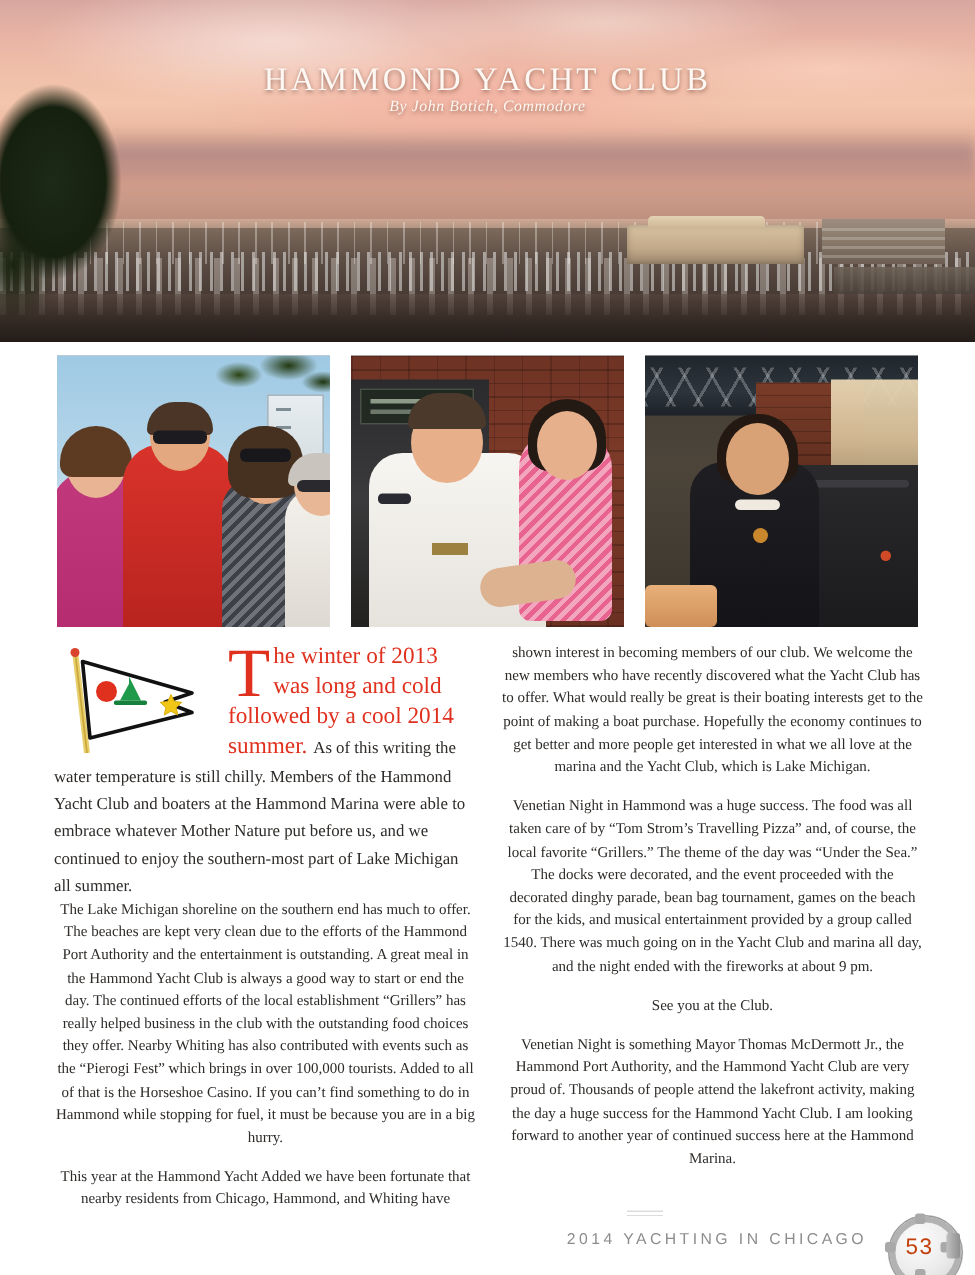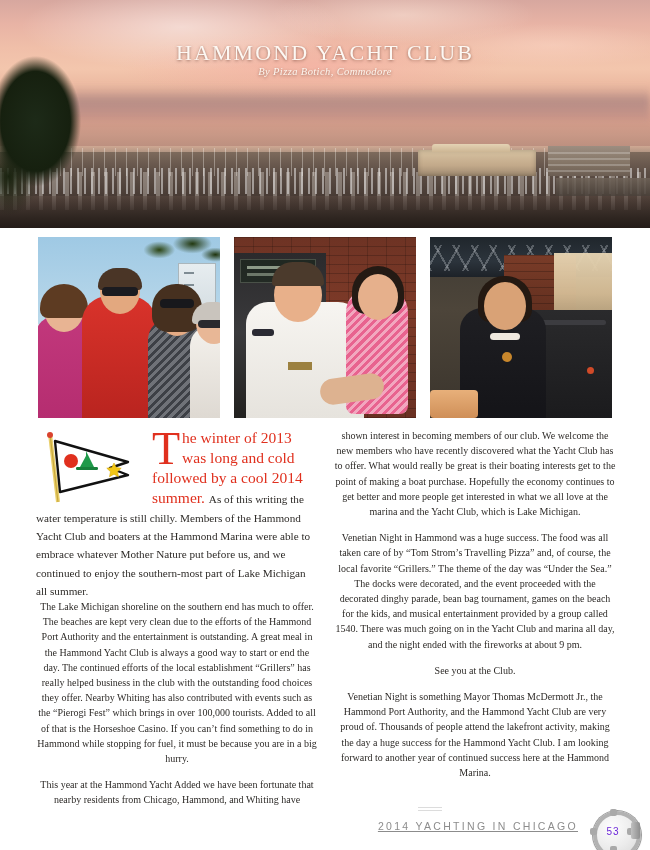--- a/index.html
+++ b/index.html
@@ -185,56 +185,56 @@
   .intro-wrap{position:relative;min-height:78px;}
   .intro-wrap:before{content:"";float:left;width:116px;height:62px;}
   p.body{margin:0 0 11px 0;color:#2e2b28;font-size:10px;line-height:15.2px;text-align:center;}
   .lead-run{color:#2e2b28;font-size:11.2px;line-height:15.2px;}
 
   
   .footer{position:absolute;left:0;top:806px;width:650px;height:44px;}
   .footer-rule{position:absolute;left:418px;top:1px;width:24px;height:5px;
     background:repeating-linear-gradient(180deg,#b9b9b9 0 1px,rgba(0,0,0,0) 1px 3px);opacity:.5;}
   .footer-text{position:absolute;right:72px;top:14px;font-family:"Liberation Sans",sans-serif;
-    font-size:10.5px;letter-spacing:2.3px;color:#8c8c8c;text-decoration:underline;}
+    font-size:10.5px;letter-spacing:2.3px;color:#8c8c8c;}
   .porthole{position:absolute;right:14px;top:4px;width:46px;height:42px;}
   .porthole .ring{position:absolute;left:3px;top:1px;width:40px;height:40px;border-radius:50%;
     border:4px solid #b2b2b2;
     background:radial-gradient(circle at 36% 30%,#fdfdfd 0%,#ececec 55%,#d8d8d8 100%);
     box-shadow:0 0 0 1px #9a9a9a,0 1px 2px rgba(0,0,0,.22);}
   .porthole .lug{position:absolute;width:7px;height:7px;border-radius:2px;background:#a9a9a9;}
   .porthole .lug.t{left:20px;top:-1px;}
   .porthole .lug.b{left:20px;bottom:-1px;}
   .porthole .lug.l{left:0px;top:18px;}
   .porthole .lug.r{right:2px;top:18px;}
   .porthole .hinge{position:absolute;right:-4px;top:12px;width:9px;height:17px;border-radius:2px;
     background:linear-gradient(90deg,#c0c0c0,#8f8f8f);}
   .porthole .num{position:absolute;left:3px;top:1px;width:40px;height:40px;
     display:flex;align-items:center;justify-content:center;
-    font-family:"Liberation Sans",sans-serif;font-size:10px;color:#6d28d9;letter-spacing:1px;}
+    font-family:"Liberation Sans",sans-serif;font-size:15px;color:#c2410c;letter-spacing:1px;}
 </style>
 </head>
 <body>
 
 <div class="page">
 
   <div class="hero">
     <div class="hero-sky"></div>
     <div class="hero-cloudband"></div>
     <div class="hero-water-h"></div>
     <div class="hero-marina"></div>
     <div class="hero-boats"></div>
     <div class="hero-masts"></div>
     <div class="hero-bldg-a"></div>
     <div class="hero-bldg-b"></div>
     <div class="hero-shore"></div>
     <div class="hero-reflect"></div>
     <div class="hero-tree"></div>
     <div class="hero-title">HAMMOND YACHT CLUB</div>
-    <div class="hero-byline">By Pizza Botich, Commodore</div>
+    <div class="hero-byline">By John Botich, Commodore</div>
   </div>
 
   <div class="photos">
 
     <div class="photo p1">
       <div class="p1-sky"></div>
       <div class="p1-leaves"></div>
       <div class="p1-sign"></div>
       <div class="p1-boats"></div>
       <div class="p1-h1"></div>

